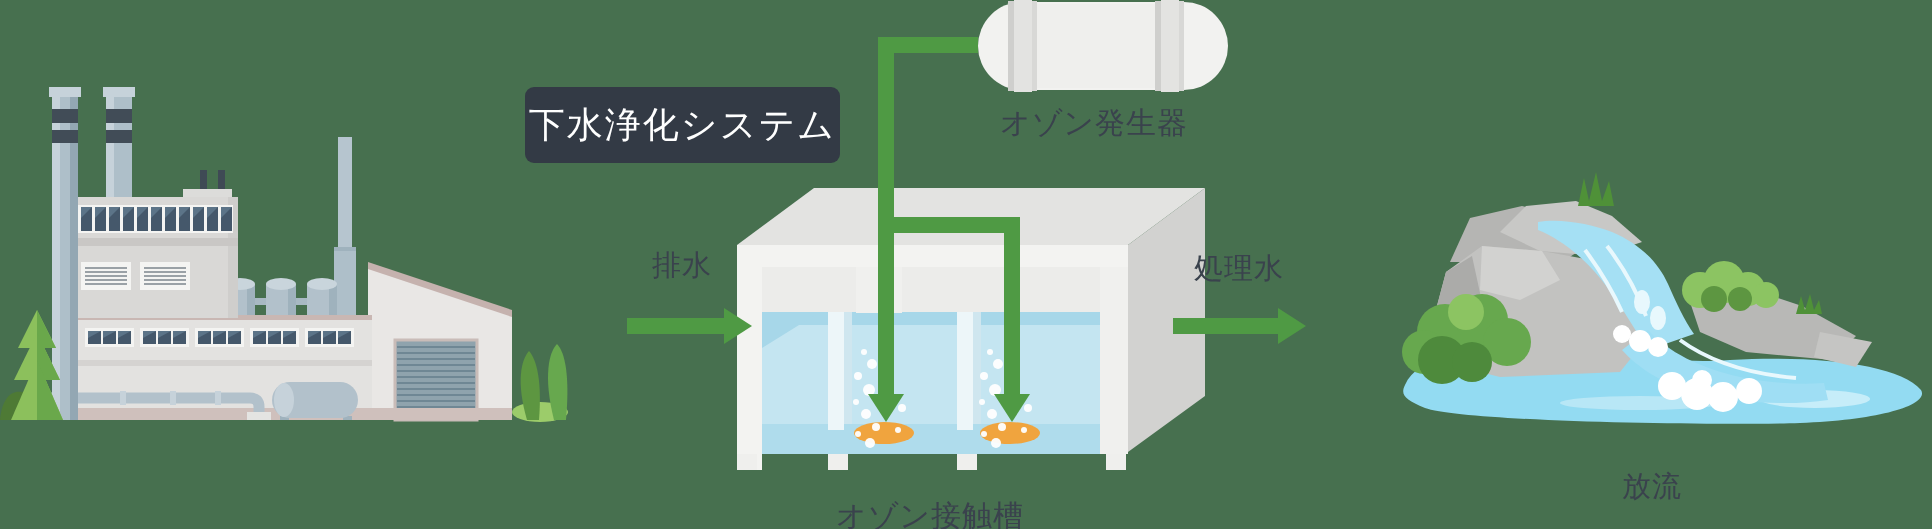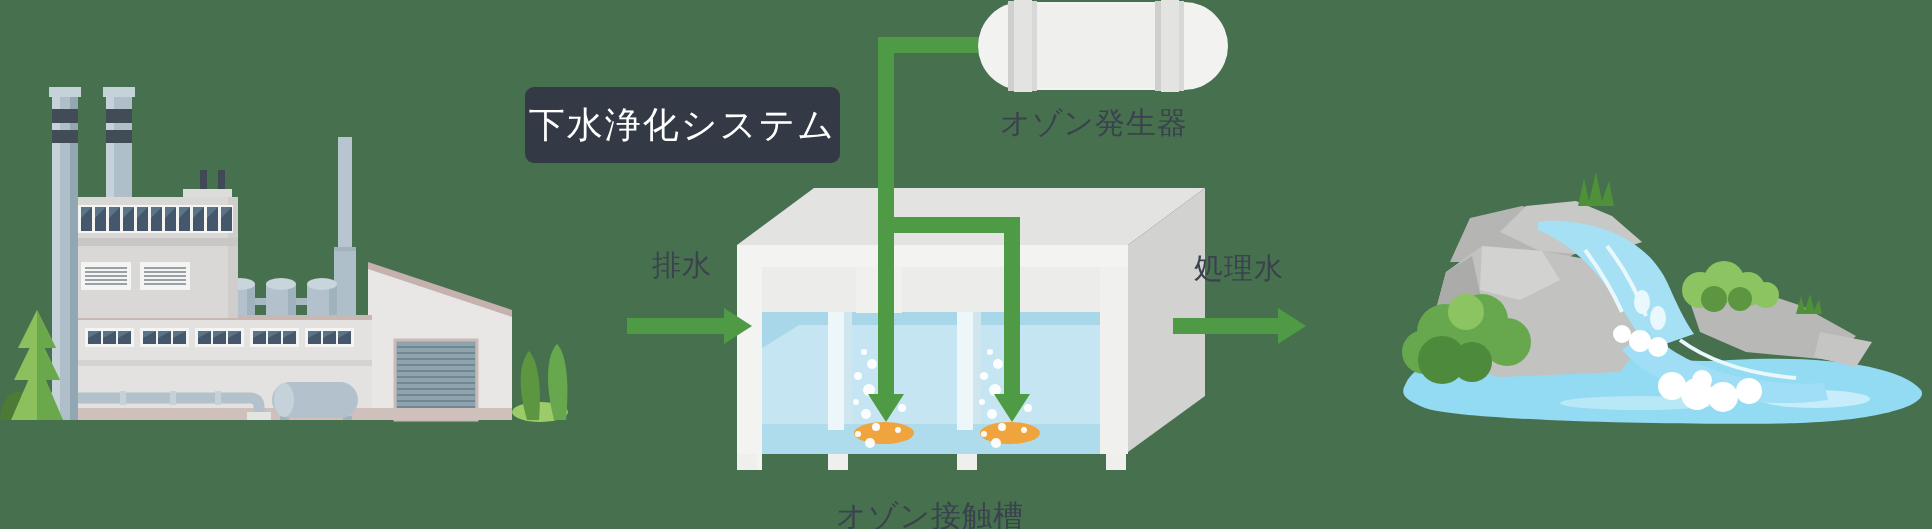--- a/index.html
+++ b/index.html
@@ -331,14 +331,15 @@
     <g fill="#4F9138">
       <polygon points="1578,206 1584,178 1589,201 1596,172 1602,201 1609,181 1614,206"></polygon>
       <polygon points="1796,314 1801,296 1805,310 1810,294 1814,310 1819,300 1822,314"></polygon>
     </g>
   </svg>
 
   <div class="label" id="label-inflow">排水</div>
   <div class="label small" id="label-generator">オゾン発生器</div>
   <div class="label" id="label-outflow">処理水</div>
   <div class="label small" id="label-tank">オゾン接触槽</div>
+  <div class="label" id="label-discharge">放流</div>
 
 </div>
 
 </body></html>

